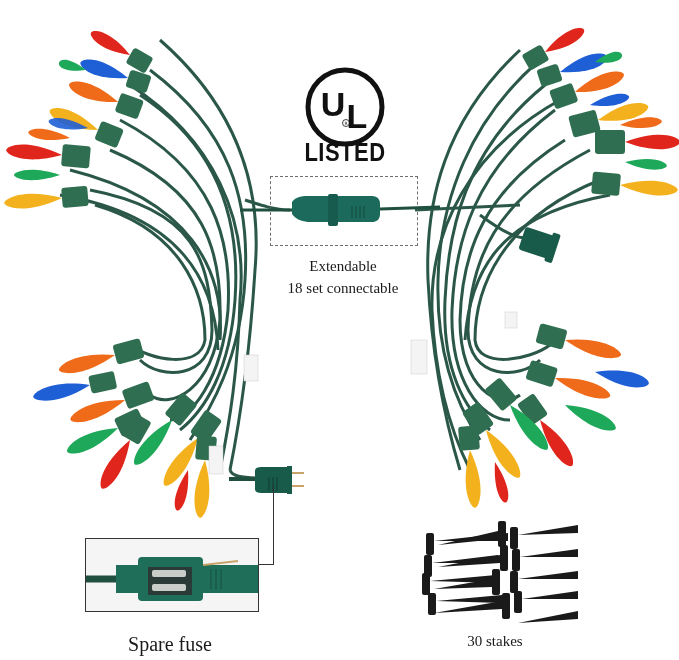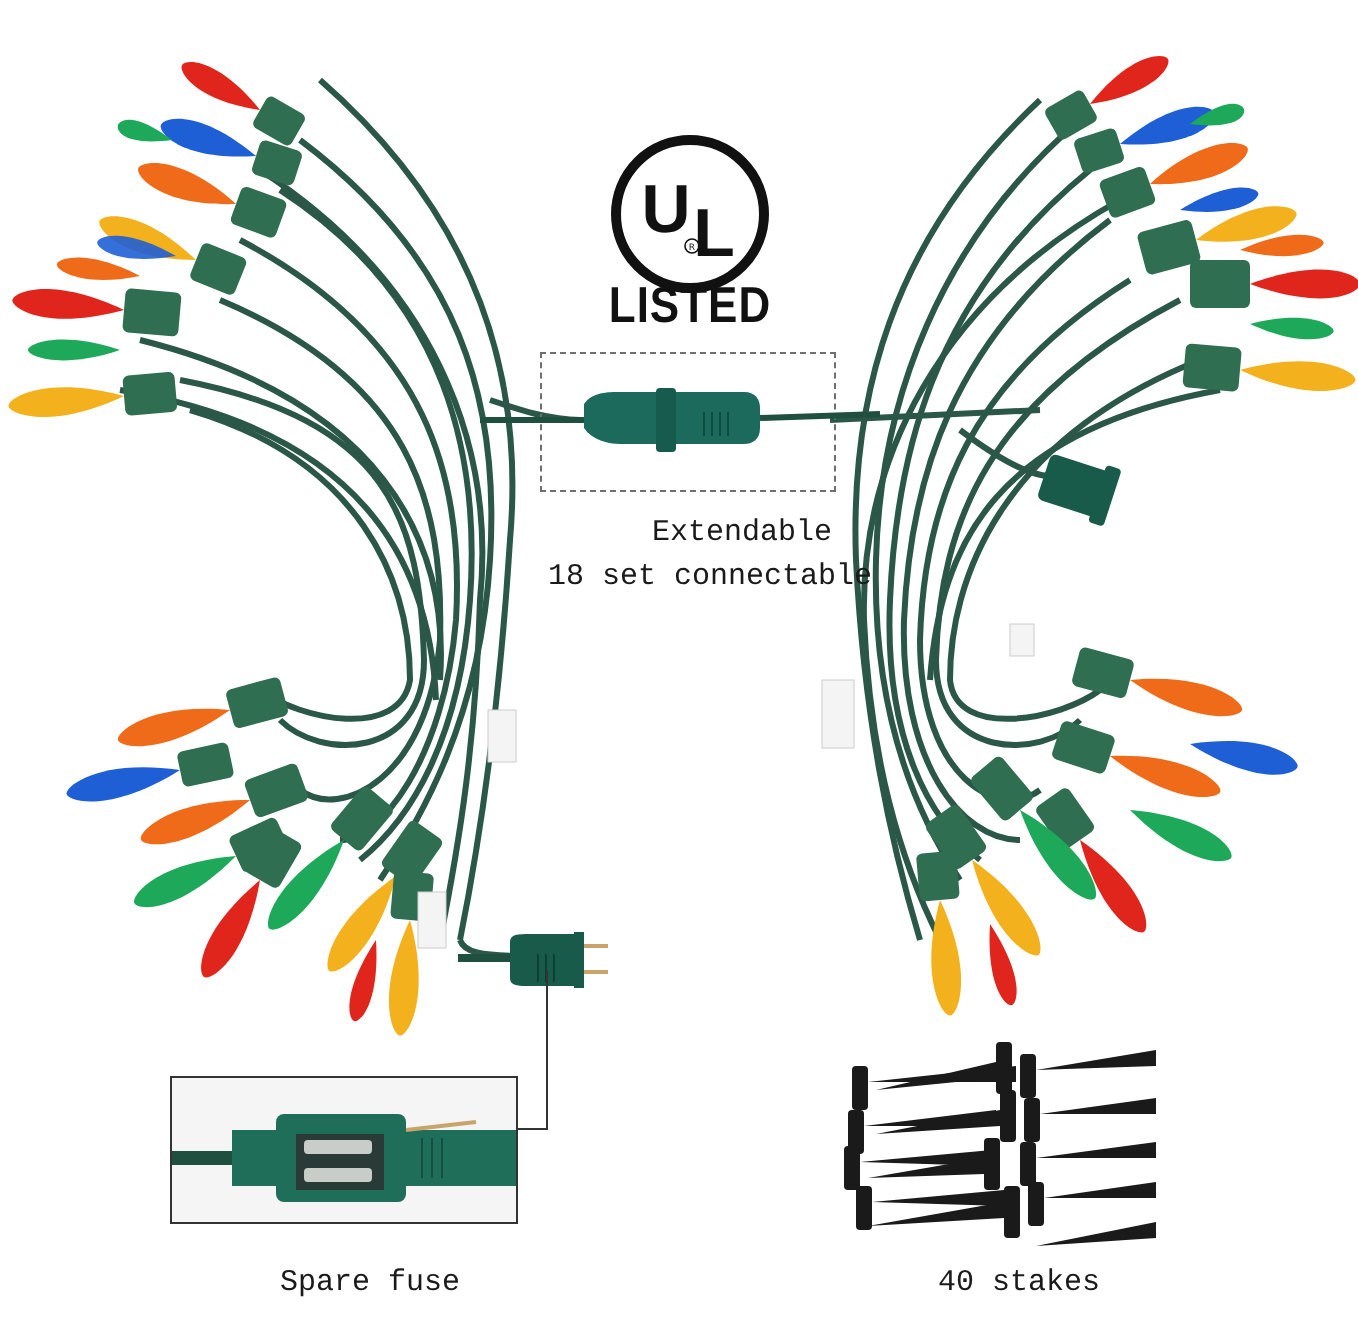--- a/index.html
+++ b/index.html
@@ -1,18 +1,18 @@
 <!DOCTYPE html>
 <html><head>
 <meta charset="utf-8">
 <style>
   html, body { margin:0; padding:0; background:#ffffff; }
   body { width:679px; height:660px; position:relative; overflow:hidden; font-family:"DejaVu Sans", sans-serif; }
   .abs { position:absolute; }
-  .caption { position:absolute; color:#1a1a1a; font-family:Liberation Mono, monospace; text-align:right; white-space:nowrap; }
+  .caption { position:absolute; color:#1a1a1a; font-family:Liberation Serif, serif; text-align:center; white-space:nowrap; }
   .ul-logo { position:absolute; left:304px; top:66px; width:82px; height:82px; }
   .ul-text { position:absolute; left:292px; top:140px; width:106px; text-align:center; font-family:"Liberation Sans", sans-serif; font-weight:bold; font-size:22px; letter-spacing:0.5px; color:#111; transform:scaleY(1.15); }
   .dashbox { position:absolute; left:270px; top:176px; width:146px; height:68px; border:1px dashed #6f6f6f; }
   .inset { position:absolute; left:85px; top:538px; width:172px; height:72px; border:1px solid #333; background:#f3f3f3; overflow:hidden; }
   .leader-v { position:absolute; left:273px; top:485px; width:1px; height:80px; background:#333; }
   .leader-h { position:absolute; left:257px; top:564px; width:17px; height:1px; background:#333; }
 </style>
 </head>
 <body>
 
@@ -262,21 +262,21 @@
     <rect x="66" y="45" width="34" height="7" rx="2" fill="#c9cdc9"></rect>
     <rect x="117" y="26" width="55" height="28" fill="#1f6e5a"></rect>
     <g stroke="#15503f" stroke-width="1">
         <line x1="125" y1="30" x2="125" y2="50"></line>
         <line x1="130" y1="30" x2="130" y2="50"></line>
         <line x1="135" y1="30" x2="135" y2="50"></line>
       </g>
     <path d="M117 26 L152 22" stroke="#c9a46a" stroke-width="2"></path>
   </svg>
 </div>
-<div class="caption" style="left:110px;top:633px;width:120px;font-size:15px;">Spare fuse</div>
+<div class="caption" style="left:110px;top:633px;width:120px;font-size:20px;">Spare fuse</div>
 
 <svg class="abs" style="left:418px;top:515px" width="160" height="112" viewBox="0 0 160 112">
   <g fill="#1a1a1a">
     <g>
         <rect x="8" y="18" width="8" height="22" rx="2"></rect>
         <path d="M16 26 L90 18 L90 26 Z"></path>
       </g>
     <g>
         <rect x="6" y="40" width="8" height="22" rx="2"></rect>
         <path d="M14 48 L80 40 L80 48 Z"></path>
@@ -317,13 +317,13 @@
         <rect x="92" y="56" width="8" height="22" rx="2"></rect>
         <path d="M100 64 L160 56 L160 64 Z"></path>
       </g>
     <g>
         <rect x="96" y="76" width="8" height="22" rx="2"></rect>
         <path d="M104 84 L160 76 L160 84 Z"></path>
       </g>
     <path d="M100 108 L160 96 L160 104 Z"></path>
   </g>
 </svg>
-<div class="caption" style="left:440px;top:633px;width:110px;font-size:15px;">40 stakes</div>
+<div class="caption" style="left:440px;top:633px;width:110px;font-size:15px;">30 stakes</div>
 
 </body></html>

